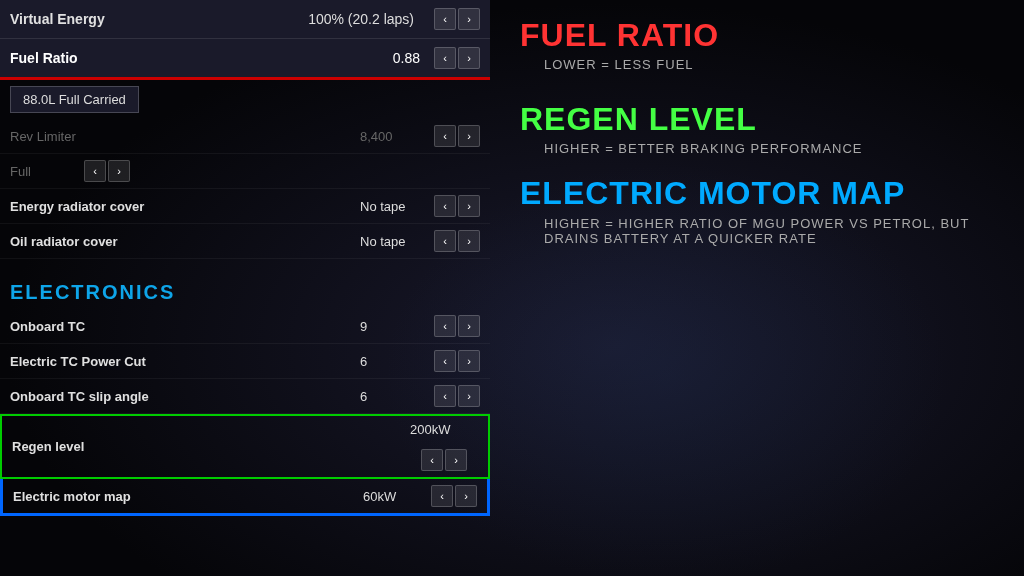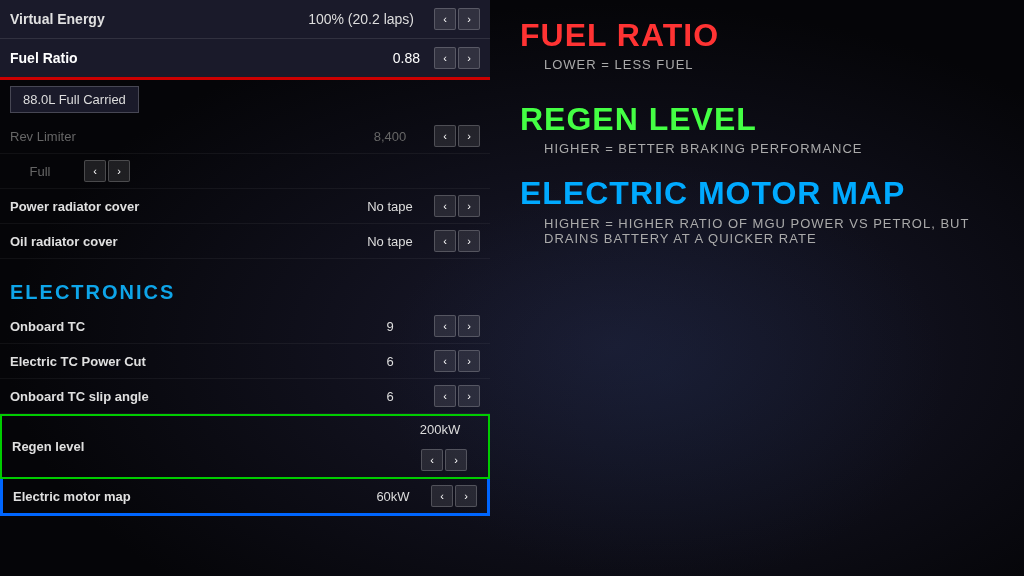--- a/index.html
+++ b/index.html
@@ -69,21 +69,21 @@
     .row-label.bold {
       font-weight: bold;
       color: #e0e0e0;
     }
 
     .row-value {
       font-size: 13px;
       color: #ddd;
       margin-right: 8px;
       min-width: 60px;
-      text-align: center;
+      text-align: left;
     }
 
     .nav-arrows {
       display: flex;
       gap: 2px;
       align-items: center;
     }
 
     .arrow-btn {
       width: 22px;
@@ -251,21 +251,21 @@
       <div class="row">
       <div style="display:flex;align-items:center;gap:6px;">
         <span class="row-value dimmed">Full</span>
         <div class="nav-arrows">
           <button class="arrow-btn">‹</button>
           <button class="arrow-btn">›</button>
         </div>
       </div>
     </div>
       <div class="row">
-      <span class="row-label bold">Power radiator cover</span>
+      <span class="row-label bold">Energy radiator cover</span>
       <div style="display:flex;align-items:center;gap:6px;">
         <span class="row-value ">No tape</span>
         <div class="nav-arrows">
           <button class="arrow-btn">‹</button>
           <button class="arrow-btn">›</button>
         </div>
       </div>
     </div>
       <div class="row">
       <span class="row-label bold">Oil radiator cover</span>

